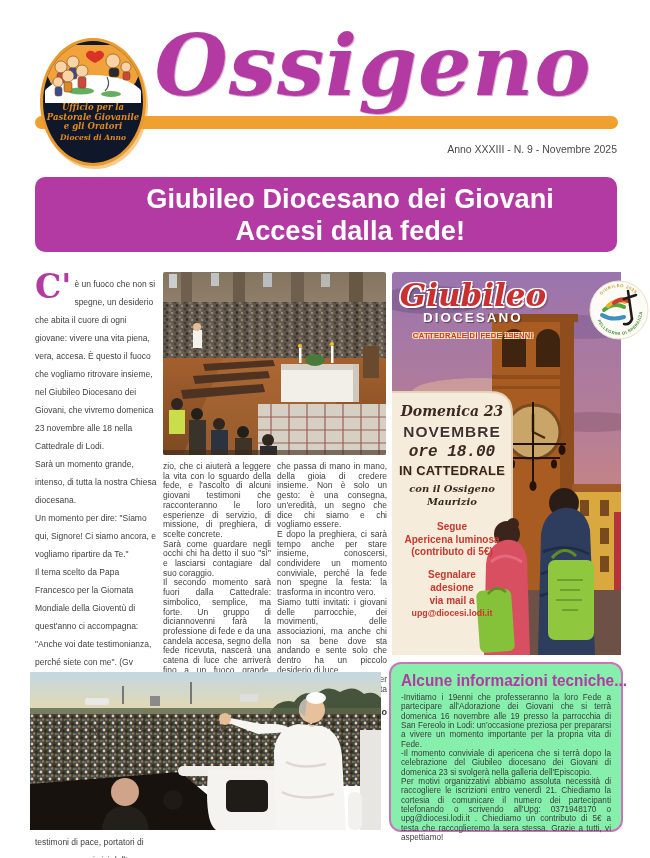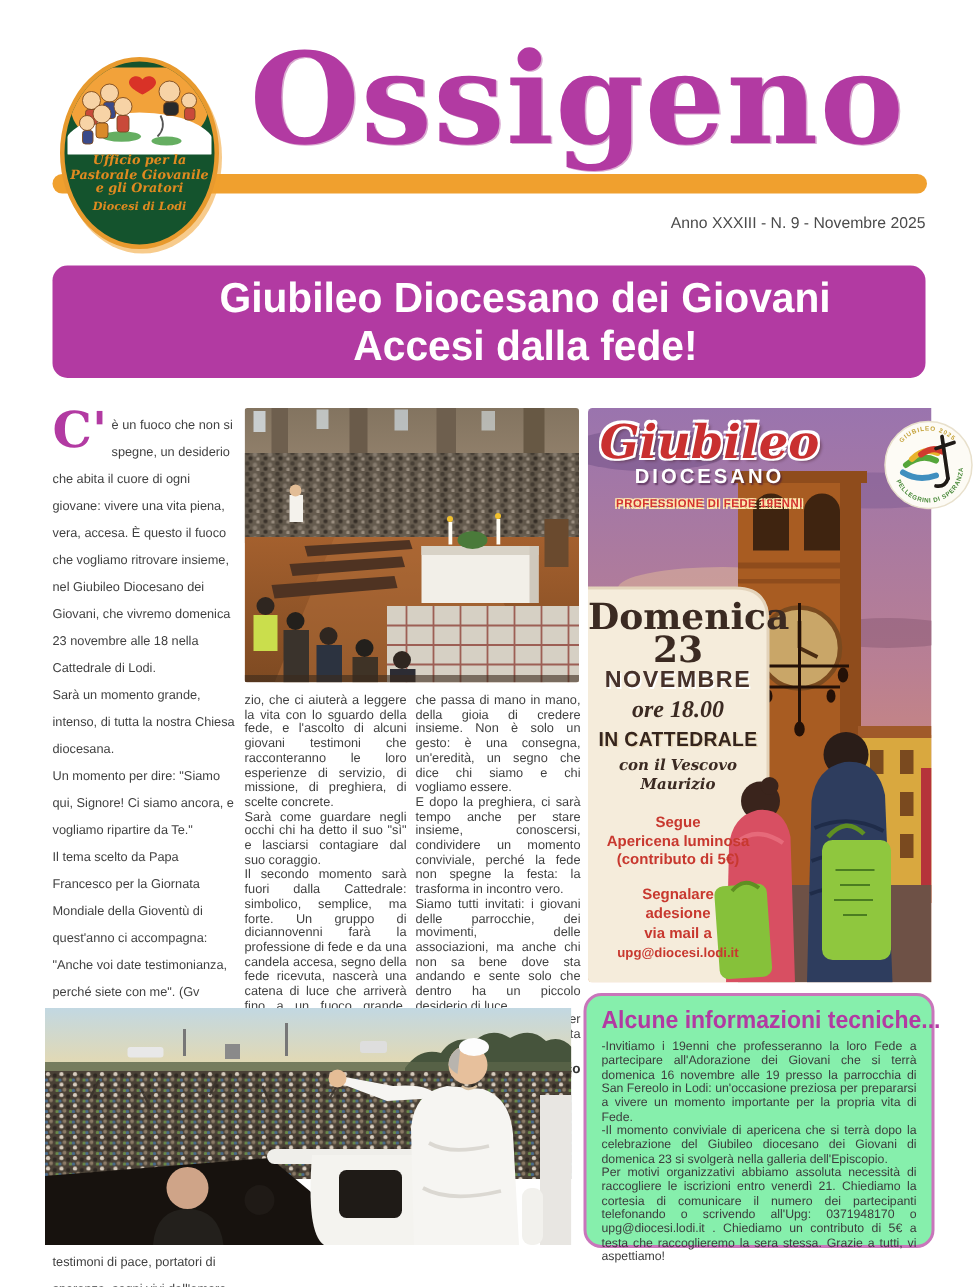--- a/index.html
+++ b/index.html
@@ -13,29 +13,29 @@
   }
   *{margin:0;padding:0;box-sizing:border-box;}
   html,body{background:#ffffff;}
   .page{
     position:relative;width:650px;height:858px;background:#ffffff;overflow:hidden;
     font-family:"Liberation Sans",sans-serif;color:var(--body_text);
   }
   
   .orange-rule{position:absolute;left:35px;top:116px;width:583px;height:13px;background:var(--accent_orange);border-radius:7px;z-index:1;}
   .masthead{
-    position:absolute;left:150px;top:20px;width:470px;text-align:center;z-index:2;
-    font-family:"DejaVu Serif",serif;font-weight:700;
+    position:absolute;left:138px;top:20px;width:470px;text-align:center;z-index:2;
+    font-family:"DejaVu Serif",serif;font-style:italic;font-weight:700;
     font-size:84px;line-height:1.1;color:var(--brand_magenta);letter-spacing:1px;
     text-shadow:1px 1px 0 #d9a9d0;
   }
   .issue-line{position:absolute;right:33px;top:143px;font-size:10.5px;color:#4b4b4b;z-index:2;}
   .logo-badge{
     position:absolute;left:40px;top:38px;width:106px;height:128px;z-index:3;
-    background:#14532d;border:3px solid #e89a2e;border-radius:50%;
+    background:#0f172a;border:3px solid #e89a2e;border-radius:50%;
     box-shadow:2px 3px 0 rgba(240,160,46,.55);
     overflow:hidden;text-align:center;
   }
   .logo-badge .badge-art{display:block;margin:4px auto 0;}
   .badge-text{font-family:"DejaVu Serif",serif;font-style:italic;color:#e08a20;font-size:8.5px;line-height:9.5px;font-weight:700;}
   .badge-text .small{font-size:7.5px;margin-top:1px;}
   
   .banner{
     position:absolute;left:35px;top:177px;width:582px;height:75px;z-index:2;
     background:var(--brand_magenta);border-radius:10px;
@@ -65,23 +65,23 @@
     color:var(--headline_red);
     text-shadow:-1.5px -1.5px 0 #fff,1.5px -1.5px 0 #fff,-1.5px 1.5px 0 #fff,1.5px 1.5px 0 #fff,2.5px 2.5px 2px rgba(60,20,20,.45);
   }
   .poster-diocesano{color:#fff;font-weight:700;font-size:13.5px;letter-spacing:2px;line-height:15px;text-shadow:1px 1px 1px rgba(60,20,60,.6);}
   .poster-subtitle{
     margin-top:6px;font-weight:700;font-size:7.5px;letter-spacing:.4px;color:#d3322e;
     text-shadow:-1px -1px 0 #ffe9b0,1px -1px 0 #ffe9b0,-1px 1px 0 #ffe9b0,1px 1px 0 #ffe9b0;
   }
   .jubilee-logo{position:absolute;right:5px;top:7px;z-index:3;}
   .poster-date{position:absolute;left:0;top:128px;width:120px;text-align:center;z-index:3;color:var(--poster_dark);}
-  .pd-script{font-family:"DejaVu Serif",serif;font-weight:700;font-size:24px;line-height:22px;}
+  .pd-script{font-family:"DejaVu Serif",serif;font-style:italic;font-weight:700;font-size:14px;line-height:22px;}
   .pd-caps{font-weight:700;font-size:15.5px;line-height:20px;letter-spacing:1px;color:#46312a;text-shadow:1px 1px 0 #fff;}
-  .pd-script2{font-family:Liberation Serif, serif;font-style:italic;font-weight:700;font-size:16px;line-height:20px;}
+  .pd-script2{font-family:Liberation Mono, monospace;font-style:italic;font-weight:700;font-size:16px;line-height:20px;}
   .pd-catt{font-weight:700;font-size:13.5px;line-height:18px;letter-spacing:.3px;color:#35241c;transform:scaleX(.95);text-shadow:1px 1px 0 #e8d8b8;}
   .pd-bishop{font-family:"DejaVu Serif",serif;font-style:italic;font-weight:700;font-size:10px;line-height:13px;margin-top:2px;}
   .pd-red{margin-top:13px;color:var(--poster_red_small);font-weight:700;font-size:10px;line-height:12.5px;white-space:pre-line;}
   .pd-red2{margin-top:9px;color:var(--poster_red_small);font-weight:700;font-size:10px;line-height:13px;white-space:pre-line;}
   .pd-email{color:var(--poster_red_small);font-weight:700;font-size:8.8px;line-height:12px;}
   
   .pope-photo{position:absolute;left:30px;top:672px;width:351px;height:158px;overflow:hidden;}
   .info-box{
     position:absolute;left:389px;top:662px;width:234px;height:170px;
     border:2px solid var(--info_border);border-radius:12px;background:#86efac;
@@ -126,21 +126,21 @@
           <rect x="64" y="23" width="10" height="9" rx="3" fill="#2a2a2a"></rect>
         <circle cx="81" cy="22" r="5" fill="#f7d3a6"></circle>
           <rect x="78" y="27" width="7" height="8" rx="2" fill="#c94a3a"></rect>
       </g>
       <path d="M62 32 q4 8 -2 14" stroke="#555" stroke-width="1.2" fill="none"></path>
     </svg>
     <div class="badge-text">
       <div>Ufficio per la</div>
       <div>Pastorale Giovanile</div>
       <div>e gli Oratori</div>
-      <div class="small">Diocesi di Lodi</div>
+      <div class="small">Diocesi di Anno</div>
     </div>
   </div>
 
   <div class="banner">
     <div class="banner-line">Giubileo Diocesano dei Giovani</div>
     <div class="banner-line">Accesi dalla fede!</div>
   </div>
 
   <div class="col1">
     <span class="dropcap">C'</span><span class="bodytext">è un fuoco che non si spegne, un desiderio che abita il cuore di ogni giovane: vivere una vita piena, vera, accesa. È questo il fuoco che vogliamo ritrovare insieme, nel Giubileo Diocesano dei Giovani, che vivremo domenica 23 novembre alle 18 nella Cattedrale di Lodi.
@@ -303,21 +303,21 @@
         <path d="M160 286 q12 -14 24 -2" stroke="#5f8f22" stroke-width="3" fill="none"></path>
         <g stroke="#3a6a1a" stroke-width="1.2" fill="none" opacity=".8">
           <path d="M165 308 h26 M168 318 h20 M164 328 h26 M170 338 h16"></path>
         </g>
       </g>
     </svg>
 
     <div class="poster-titles">
       <div class="poster-script">Giubileo</div>
       <div class="poster-diocesano">DIOCESANO</div>
-      <div class="poster-subtitle">PROFESSIONE DI FEDE 19ENNI</div>
+      <div class="poster-subtitle">CATTEDRALE DI FEDE 19ENNI</div>
     </div>
 
     <svg class="jubilee-logo" width="62" height="62" viewBox="0 0 62 62">
       <defs>
         <path id="arcTop" d="M8 31 a23 23 0 0 1 46 0"></path>
         <path id="arcBot" d="M8 33 a23 23 0 0 0 46 0"></path>
       </defs>
       <circle cx="31" cy="31" r="29" fill="#fdfbf5" stroke="#e8e0cc" stroke-width="1"></circle>
       <path d="M14 36 q10 6 22 2" stroke="#3f8fbf" stroke-width="4" fill="none" stroke-linecap="round"></path>
       <path d="M16 31 q10 -8 20 -3" stroke="#55a63a" stroke-width="4" fill="none" stroke-linecap="round"></path>
@@ -331,21 +331,21 @@
       <text font-size="4.2" fill="#4a8a3a" font-weight="bold" letter-spacing=".4">
         <textPath href="#arcBot" startOffset="12%">PELLEGRINI DI SPERANZA</textPath>
       </text>
     </svg>
 
     <div class="poster-date">
       <div class="pd-script">Domenica 23</div>
       <div class="pd-caps">NOVEMBRE</div>
       <div class="pd-script2">ore 18.00</div>
       <div class="pd-catt">IN CATTEDRALE</div>
-      <div class="pd-bishop">con il Vescovo Maurizio</div>
+      <div class="pd-bishop">con il Ossigeno Maurizio</div>
       <div class="pd-red">Segue
 Apericena luminosa
 (contributo di 5€)</div>
       <div class="pd-red2">Segnalare
 adesione
 via mail a</div>
       <div class="pd-email">upg@diocesi.lodi.it</div>
     </div>
   </div>
 

